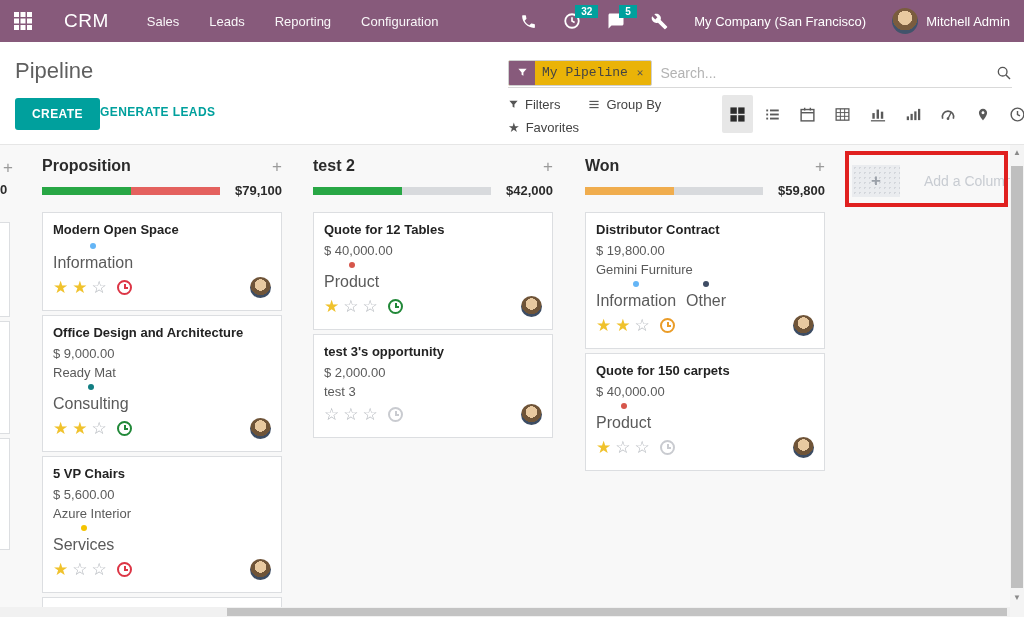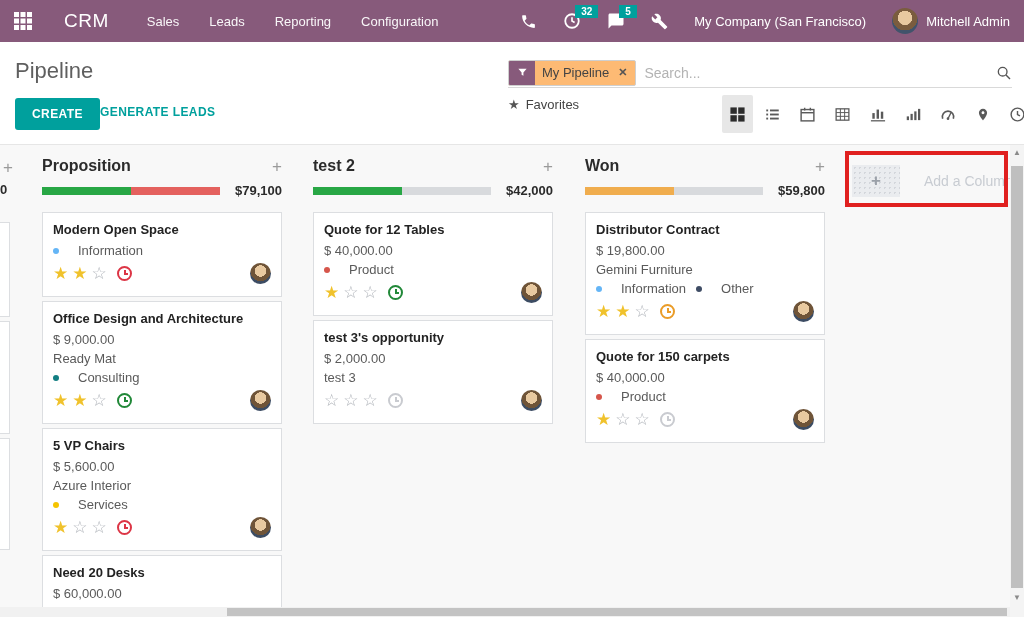--- a/index.html
+++ b/index.html
@@ -21,21 +21,21 @@
     background:radial-gradient(circle at 50% 38%, #e8c9a0 0 34%, #7a5c3e 35% 60%, #41536b 61% 100%); }
   .nav-user { display:flex; align-items:center; gap:8px; }
 
   
   .cp { position:absolute; top:42px; left:0; width:1024px; height:103px; background:#fff;
     border-bottom:1px solid #e6e6e6; }
   .cp-title { position:absolute; top:16px; left:15px; font-size:22px; color:#5f5f5f; }
   .searchbar { position:absolute; top:16px; left:508px; width:504px; height:30px;
     display:flex; align-items:center; border-bottom:1px solid #d9d9d9; }
   .facet { display:flex; align-items:stretch; border:1px solid #cfcfcf; border-radius:2px;
-    height:26px; overflow:hidden; background:#fdba74; }
+    height:26px; overflow:hidden; background:#eab308;font-family:Liberation Mono, monospace; }
   .facet-ic { width:26px; background:#875A7B; display:flex; align-items:center; justify-content:center; }
   .facet-lbl { display:flex; align-items:center; padding:0 7px; font-size:13px; color:#444; }
   .facet-x { display:flex; align-items:center; padding:0 8px 0 2px; color:#555; font-size:11px;
     font-weight:bold; cursor:pointer; }
   .search-input { flex:1; border:0; outline:0; font-size:14px; color:#8b5cf6; padding:0 8px;
     font-family:"Liberation Sans", sans-serif; }
   .search-input::placeholder { color:#b3b3b3; }
   .btn-create { position:absolute; top:56px; left:15px; background:#00A09D; color:#fff; border:0;
     font-size:12px; font-weight:bold; letter-spacing:.4px; padding:9px 17px; border-radius:3px; cursor:pointer;
     font-family:"Liberation Sans", sans-serif; }
@@ -58,21 +58,21 @@
   .kcol-plus { color:#9a9a9a; font-size:17px; cursor:pointer; line-height:1; }
   .kcol-barrow { display:flex; align-items:center; margin-top:8px; }
   .pbar { flex:1; height:8px; background:#d8dadd; display:flex; overflow:hidden; cursor:pointer; }
   .pbar .seg { height:100%; }
   .kcol-amt { width:62px; text-align:right; font-size:13px; font-weight:bold; color:#2b2b2b; }
   .cards { margin-top:14px; }
   .card { background:#fff; border:1px solid #dcdee1; padding:9px 10px 12px 10px; margin-bottom:4px; cursor:pointer; }
   .c-title { font-size:13px; font-weight:bold; color:#232323; margin-bottom:6px; }
   .c-line { font-size:13px; color:#5a5a5a; margin-bottom:4px; }
   .c-tags { display:flex; gap:10px; margin:2px 0 4px 0; }
-  .tag { display:flex; align-items:center; gap:19px; font-size:13px; color:#5a5a5a; }
+  .tag { display:flex; align-items:center; gap:5px; font-size:16px; color:#5a5a5a;flex-direction:column; }
   .dot { width:6px; height:6px; border-radius:50%; display:inline-block; }
   .c-foot { display:flex; align-items:center; gap:4px; margin-top:5px; }
   .st { font-size:17px; line-height:1; cursor:pointer; }
   .st.on { color:#f0c22c; } .st.off { color:#b0b4ba; }
   .clock { width:15px; height:15px; border:2px solid currentColor; border-radius:50%;
     position:relative; margin-left:6px; cursor:pointer; }
   .clock::before { content:""; position:absolute; left:5px; top:2px; width:2px; height:5px; background:currentColor; }
   .clock::after { content:""; position:absolute; left:5px; top:5px; width:4px; height:2px; background:currentColor; }
   .c-avatar { margin-left:auto; width:21px; height:21px; border-radius:50%;
     background:radial-gradient(circle at 50% 38%, #e8c9a0 0 34%, #6f5438 35% 60%, #3c4c63 61% 100%); cursor:pointer; }
@@ -179,20 +179,38 @@
         </svg>
     </span>
   </div>
 
   <button class="btn-create">CREATE</button>
   <button class="btn-gen">GENERATE LEADS</button>
 
   <div class="fgf">
     <div class="fgf-row">
       <span class="fgf-item">
+        <svg width="11" height="11" viewBox="0 0 24 24">
+            <path fill="#555" d="M3 4h18l-7 8.2V19l-4-2.2v-4.6L3 4z"></path>
+          </svg>
+        <span>Filters</span>
+      </span>
+      <span class="fgf-item">
+        <svg width="12" height="11" viewBox="0 0 24 24">
+            <g fill="#555">
+              <rect x="2" y="4" width="20" height="2.6"></rect>
+              <rect x="2" y="10.7" width="20" height="2.6"></rect>
+              <rect x="2" y="17.4" width="20" height="2.6"></rect>
+            </g>
+          </svg>
+        <span>Group By</span>
+      </span>
+    </div>
+    <div class="fgf-row">
+      <span class="fgf-item">
         <span style="color:#555;font-size:13px">★</span>
         <span>Favorites</span>
       </span>
     </div>
   </div>
 
   <div class="views">
     <span class="view-btn active">
       <svg width="17" height="17" viewBox="0 0 24 24">
           <g fill="currentColor">

